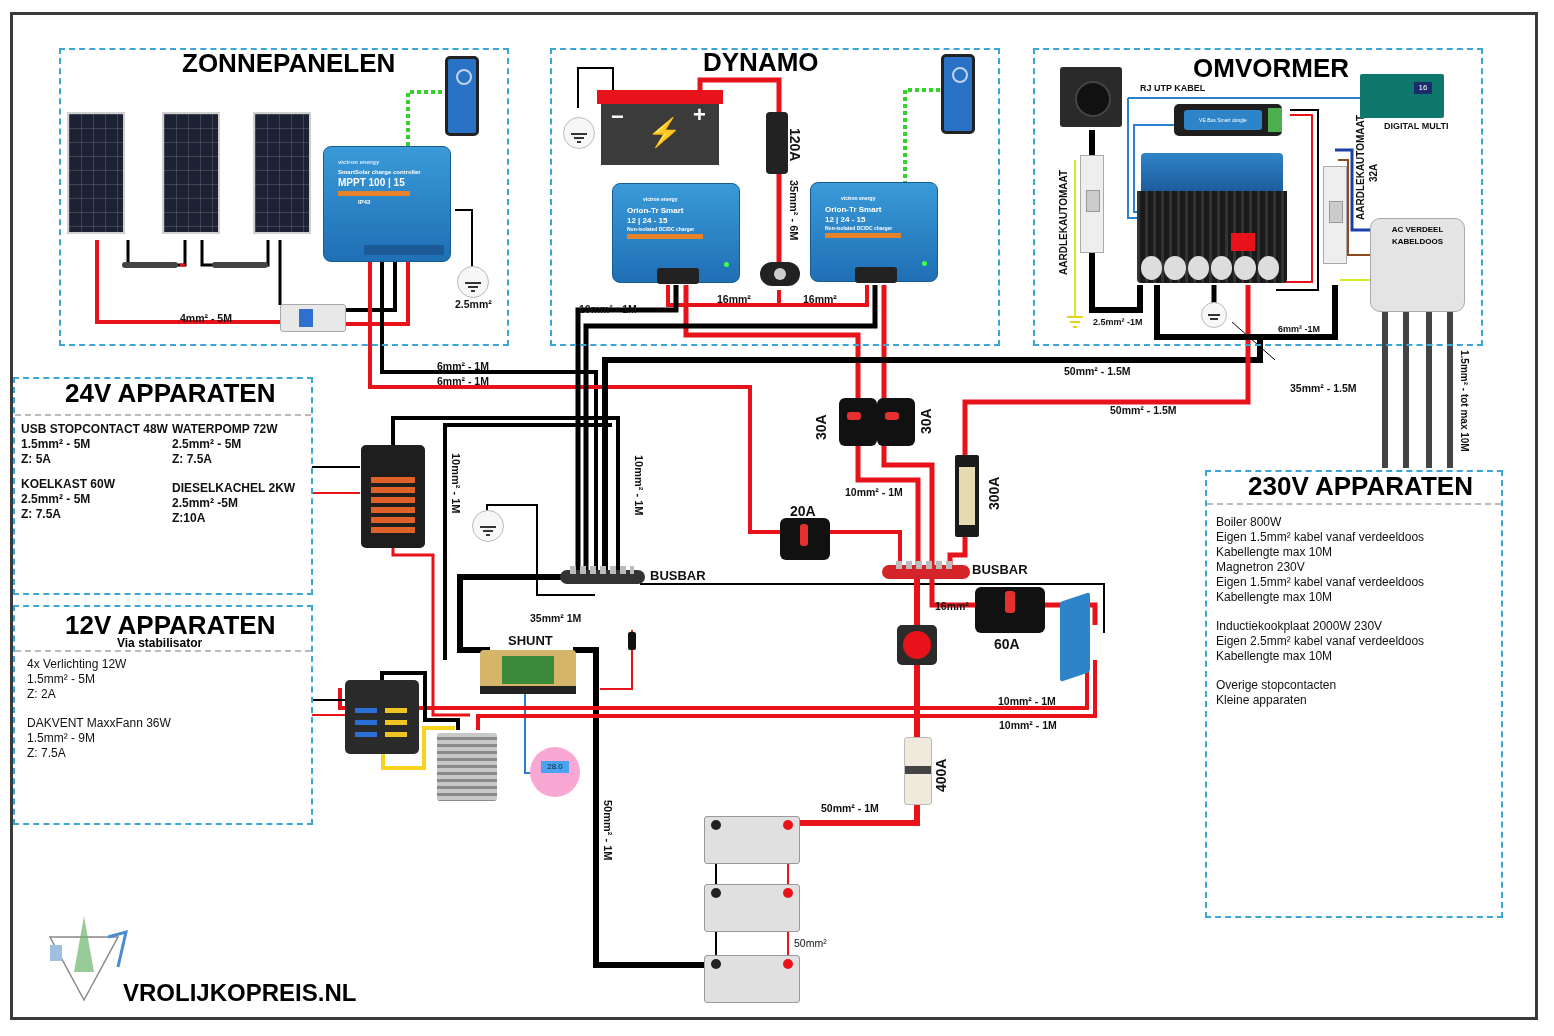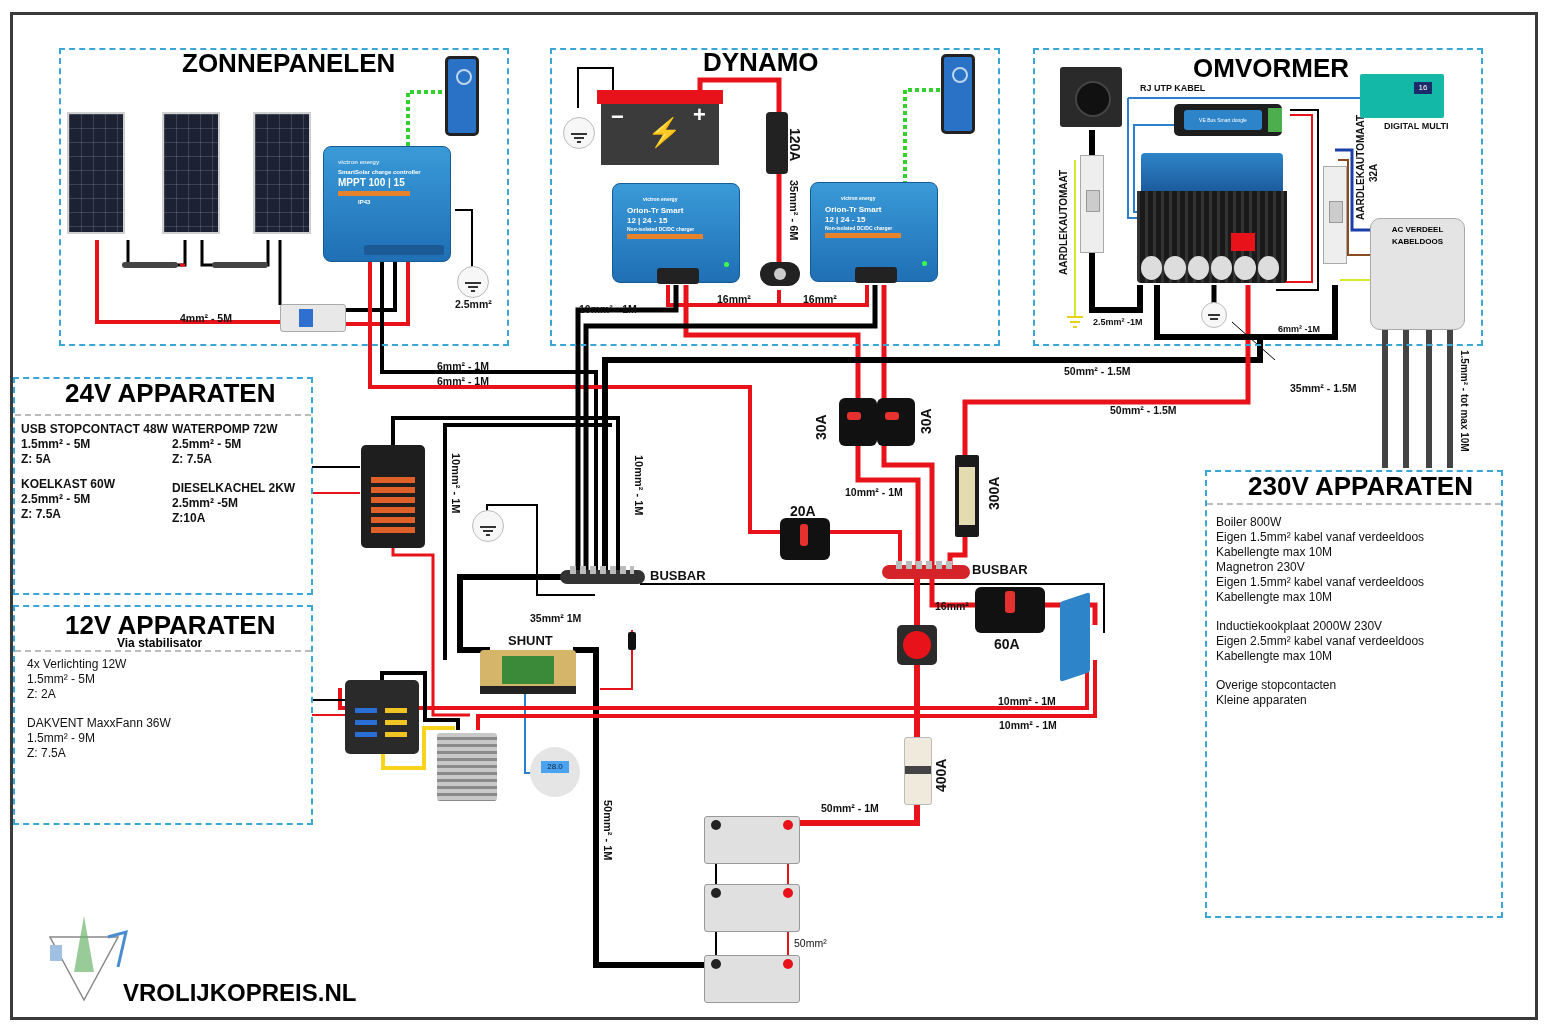--- a/index.html
+++ b/index.html
@@ -284,41 +284,41 @@
 <div class="rcd" style="left:1080px;top:155px;"></div>
 <div class="lbl-vu" style="left:1058px;top:275px;font-size:10px;">AARDLEKAUTOMAAT</div>
 <div class="rcd" style="left:1323px;top:166px;"></div>
 <div class="lbl-vu" style="left:1355px;top:220px;font-size:10px;">AARDLEKAUTOMAAT</div>
 <div class="lbl-vu" style="left:1368px;top:182px;font-size:10px;">32A</div>
 
 <div style="position:absolute;left:1174px;top:104px;width:108px;height:32px;background:#1e1e1e;border-radius:5px;">
   <div style="position:absolute;left:10px;top:6px;width:78px;height:20px;background:#2d84c8;border-radius:3px;color:#fff;font-size:5px;line-height:20px;text-align:center;white-space:nowrap;overflow:hidden;">VE.Bus Smart dongle</div>
   <div style="position:absolute;right:0;top:4px;width:14px;height:24px;background:#4cae4c;"></div>
 </div>
-<div style="position:absolute;left:1360px;top:74px;width:84px;height:44px;background:#14b8a6;border-radius:2px;">
+<div style="position:absolute;left:1360px;top:74px;width:84px;height:44px;background:#0f766e;border-radius:2px;">
   <div style="position:absolute;right:12px;top:8px;width:18px;height:12px;background:#1c2c6a;color:#fff;font-size:8px;text-align:center;line-height:12px;">16</div>
 </div>
 <div class="lbl" style="left:1384px;top:121px;font-size:9px;">DIGITAL MULTI</div>
 <div class="lbl" style="left:1140px;top:83px;font-size:9px;">RJ UTP KABEL</div>
 
 <div style="position:absolute;left:1137px;top:153px;width:150px;height:130px;">
   <div style="position:absolute;left:4px;top:0;width:142px;height:38px;background:linear-gradient(#2d84c8,#1d5c9c);border-radius:4px 4px 0 0;"></div>
   <div style="position:absolute;left:0;top:38px;width:150px;height:92px;background:#1a1a1a;border-radius:0 0 4px 4px;
     background-image:repeating-linear-gradient(90deg,#333 0 3px,#1a1a1a 3px 8px);"></div>
   <div style="position:absolute;left:94px;top:80px;width:24px;height:18px;background:#e8131a;"></div>
   <div style="position:absolute;left:4px;top:103px;width:138px;height:24px;display:flex;gap:2px;">
     <span style="flex:1;background:#ddd;border-radius:50%;"></span>
     <span style="flex:1;background:#ddd;border-radius:50%;"></span>
     <span style="flex:1;background:#ddd;border-radius:50%;"></span>
     <span style="flex:1;background:#ddd;border-radius:50%;"></span>
     <span style="flex:1;background:#ddd;border-radius:50%;"></span>
     <span style="flex:1;background:#ddd;border-radius:50%;"></span>
   </div>
 </div>
-<div class="gray-box" style="left:1370px;top:218px;width:95px;height:112px;">
+<div class="gray-box" style="left:1370px;top:218px;width:95px;height:94px;">
   <div style="position:absolute;left:0;right:0;top:6px;text-align:center;font-size:8px;font-weight:bold;">AC VERDEEL</div>
   <div style="position:absolute;left:0;right:0;top:18px;text-align:center;font-size:8px;font-weight:bold;">KABELDOOS</div>
 </div>
 <div style="position:absolute;left:1067px;top:316px;width:16px;">
   <div style="height:2px;background:#e6d21b;margin-bottom:3px;"></div>
   <div style="height:2px;background:#e6d21b;margin:0 3px 3px;"></div>
   <div style="height:2px;background:#e6d21b;margin:0 6px;"></div>
 </div>
 <div class="ground" style="left:1201px;top:302px;width:24px;height:24px;">
     <i style="top:11px;width:12px;left:6px;"></i>
@@ -354,21 +354,21 @@
     background:repeating-linear-gradient(#e0602a 0 6px,transparent 6px 10px);"></div>
 </div>
 
 <div style="position:absolute;left:345px;top:680px;width:74px;height:74px;background:#2a2a2a;border-radius:5px;">
   <div style="position:absolute;left:10px;top:28px;width:22px;height:36px;background:repeating-linear-gradient(#2a6fd6 0 5px,transparent 5px 12px);"></div>
   <div style="position:absolute;left:40px;top:28px;width:22px;height:36px;background:repeating-linear-gradient(#f0c422 0 5px,transparent 5px 12px);"></div>
 </div>
 
 <div style="position:absolute;left:437px;top:733px;width:60px;height:68px;background:repeating-linear-gradient(#c8c8c8 0 4px,#8a8a8a 4px 7px);border-radius:3px;"></div>
 
-<div style="position:absolute;left:530px;top:747px;width:50px;height:50px;background:#e5e5e5;border-radius:50%;">
+<div style="position:absolute;left:530px;top:747px;width:50px;height:50px;background:#f9a8d4;border-radius:50%;">
   <div style="position:absolute;left:11px;top:14px;width:28px;height:12px;background:#4aa3f0;color:#123;font-size:8px;text-align:center;line-height:12px;">28.0</div>
 </div>
 
 <div class="fuse-lbl" style="left:508px;top:633px;font-size:13px;">SHUNT</div>
 <div style="position:absolute;left:480px;top:650px;width:96px;height:44px;background:#d4b56a;border-radius:4px;">
   <div style="position:absolute;left:22px;top:6px;width:52px;height:28px;background:#3a8a3a;"></div>
   <div style="position:absolute;left:0;bottom:0;width:96px;height:8px;background:#222;"></div>
 </div>
 
 <div style="position:absolute;left:628px;top:632px;width:8px;height:18px;background:#111;border-radius:2px;"></div>

